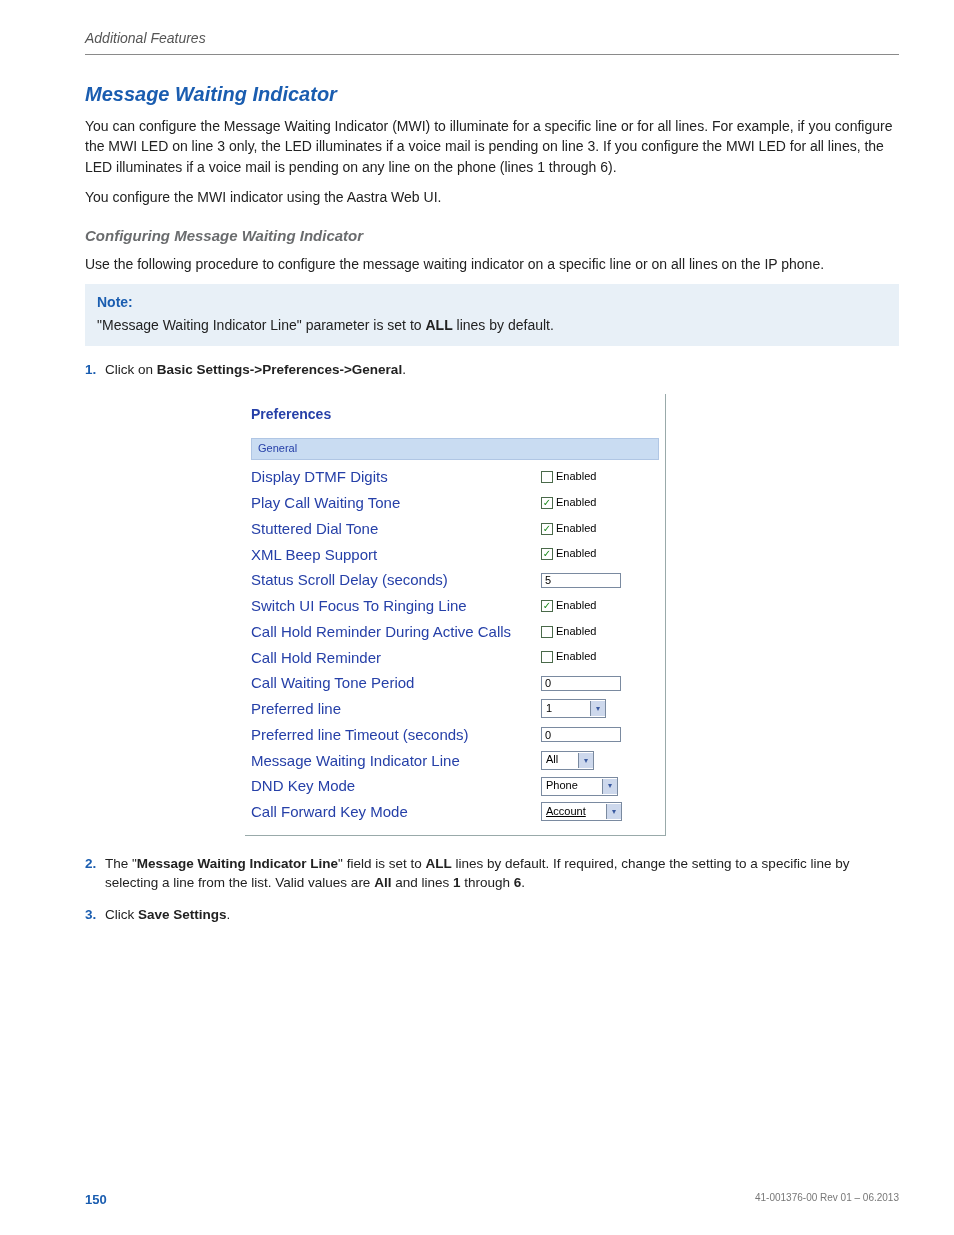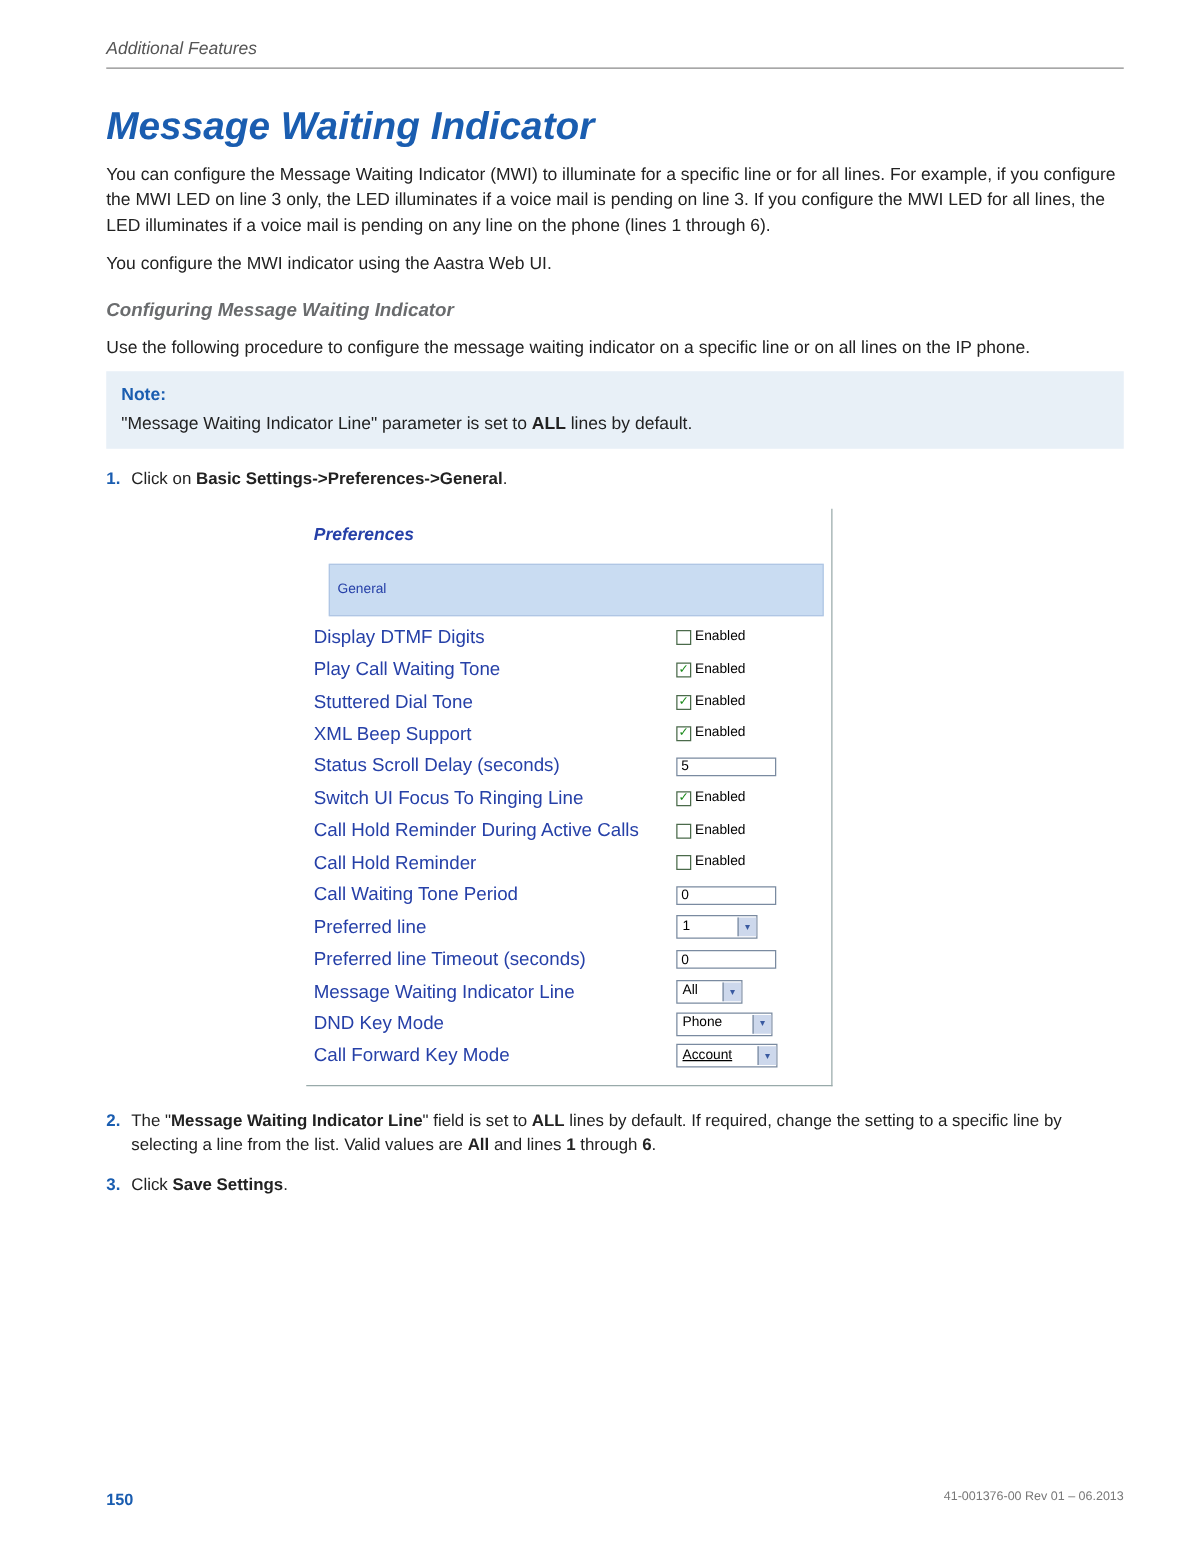--- a/index.html
+++ b/index.html
@@ -20,21 +20,21 @@
     font-size:14px;
     color:#555;
     padding-bottom:8px;
     border-bottom:1px solid #8a8a8a;
     margin-bottom:28px;
   }
   .h1 {
     color:#1a5db0;
     font-style:italic;
     font-weight:700;
-    font-size:31px;
+    font-size:20px;
     margin:0 0 10px 0;
   }
   .body-p {
     font-size:14px;
     line-height:1.45;
     margin:0 0 10px 0;
     color:#222;
   }
   .h2 {
     color:#6a6c6e;
@@ -102,28 +102,27 @@
     padding:6px 0 10px 0;
     font-family: Tahoma, Arial, sans-serif;
     font-size:11px;
   }
   .pref-title {
     color:#2640a8;
     font-weight:700;
     font-size:14px;
     padding:4px 0 14px 6px;
     font-family: Tahoma, Arial, sans-serif;
-    font-style: italic;
   }
   .pref-section-head {
     background:#c9dcf2;
     color:#2640a8;
     font-size:11px;
-    padding:12px 6px;
-    margin:0 6px 4px 18px;
+    padding:2px 6px;
+    margin:0 6px 4px 6px;
     border:1px solid #b0c6e4;
   }
   .pref-row {
     display:flex;
     align-items:center;
     padding:2px 6px;
   }
   .pref-row .lbl {
     flex:0 0 290px;
     color:#2640a8;

